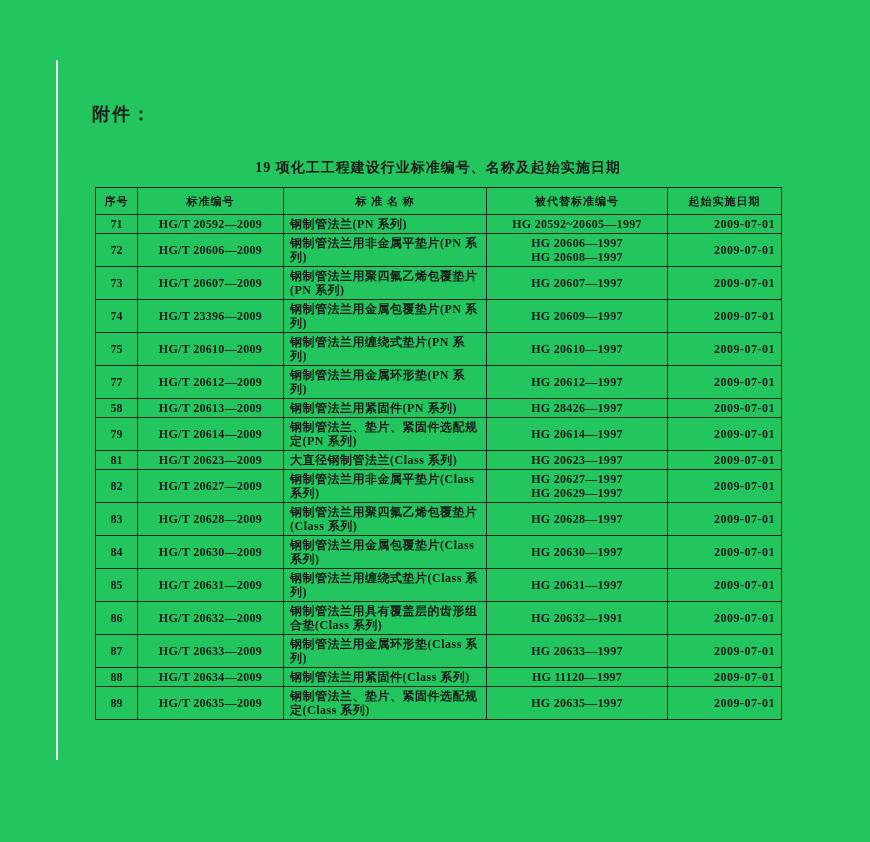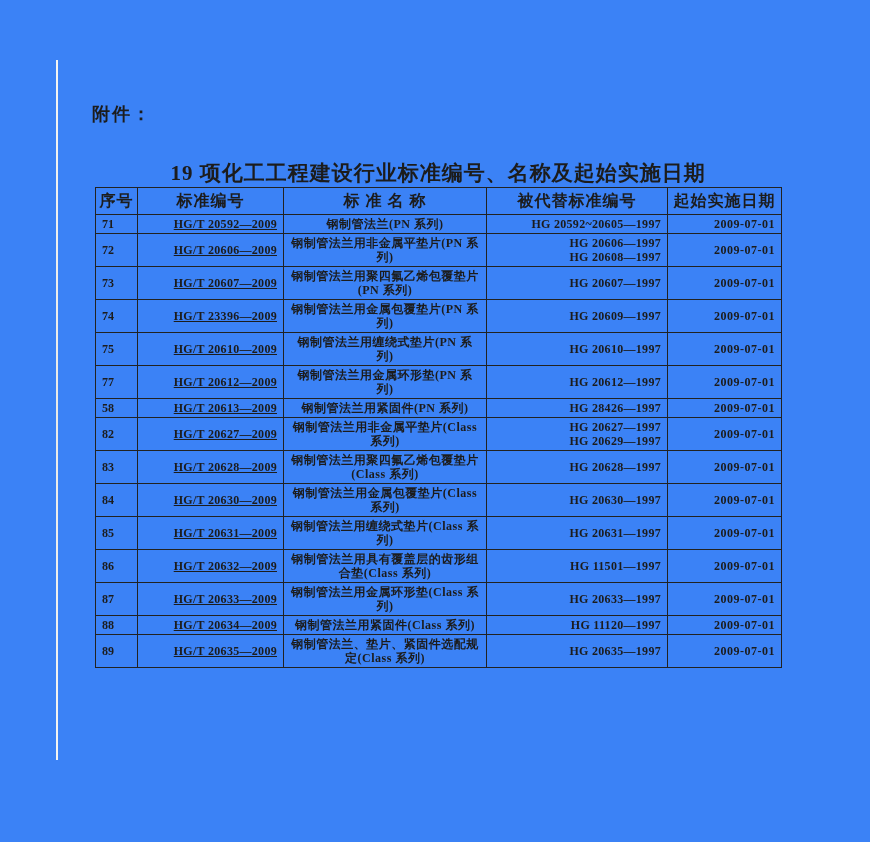--- a/index.html
+++ b/index.html
@@ -4,21 +4,21 @@
 <style>
   html, body {
     margin: 0;
     padding: 0;
     background: #ffffff;
   }
   .page {
     position: relative;
     width: 870px;
     height: 842px;
-    background: #3b82f6;
+    background: #22c55e;
     overflow: hidden;
     font-family: "Liberation Serif", "DejaVu Serif", serif;
     color: #1c1c1c;
   }
   .scan-artifact {
     position: absolute;
     left: 56px;
     top: 60px;
     width: 2px;
     height: 700px;
@@ -31,21 +31,21 @@
     font-size: 18px;
     font-weight: bold;
     letter-spacing: 2px;
   }
   .doc-title {
     position: absolute;
     left: 95px;
     top: 159px;
     width: 686px;
     text-align: center;
-    font-size: 21px;
+    font-size: 14px;
     font-weight: bold;
     letter-spacing: 1px;
     white-space: nowrap;
   }
   table.standards {
     position: absolute;
     left: 95px;
     top: 187px;
     width: 686px;
     border-collapse: collapse;
@@ -55,42 +55,42 @@
   }
   table.standards th,
   table.standards td {
     border: 1.6px solid #222220;
     padding: 2px 6px;
     line-height: 14px;
     vertical-align: middle;
     overflow: hidden;
   }
   table.standards th {
-    font-size: 16px;
+    font-size: 11px;
     height: 22px;
     text-align: center;
     letter-spacing: 1px;
     padding: 2px 2px;
   }
   td.cell-no {
+    text-align: center;
   }
   td.cell-std {
-    text-align: right;
+    text-align: center;
     padding-left: 8px;
     letter-spacing: 0.3px;
     white-space: nowrap;
-    text-decoration: underline;
   }
   td.cell-name {
-    text-align: center;
+    text-align: left;
     letter-spacing: 0.5px;
     margin-left: 27px;
   }
   td.cell-replaced {
-    text-align: right;
+    text-align: center;
     padding-left: 8px;
     white-space: pre-line;
     letter-spacing: 0.3px;
   }
   td.cell-date {
     text-align: right;
     letter-spacing: 0.5px;
     white-space: nowrap;
   }
 </style>
@@ -167,20 +167,34 @@
       <td class="cell-date">2009-07-01</td>
     </tr>
         <tr>
       <td class="cell-no">58</td>
       <td class="cell-std">HG/T 20613—2009</td>
       <td class="cell-name">钢制管法兰用紧固件(PN 系列)</td>
       <td class="cell-replaced">HG 28426—1997</td>
       <td class="cell-date">2009-07-01</td>
     </tr>
         <tr>
+      <td class="cell-no">79</td>
+      <td class="cell-std">HG/T 20614—2009</td>
+      <td class="cell-name">钢制管法兰、垫片、紧固件选配规定(PN 系列)</td>
+      <td class="cell-replaced">HG 20614—1997</td>
+      <td class="cell-date">2009-07-01</td>
+    </tr>
+        <tr>
+      <td class="cell-no">81</td>
+      <td class="cell-std">HG/T 20623—2009</td>
+      <td class="cell-name">大直径钢制管法兰(Class 系列)</td>
+      <td class="cell-replaced">HG 20623—1997</td>
+      <td class="cell-date">2009-07-01</td>
+    </tr>
+        <tr>
       <td class="cell-no">82</td>
       <td class="cell-std">HG/T 20627—2009</td>
       <td class="cell-name">钢制管法兰用非金属平垫片(Class 系列)</td>
       <td class="cell-replaced">HG 20627—1997
 HG 20629—1997</td>
       <td class="cell-date">2009-07-01</td>
     </tr>
         <tr>
       <td class="cell-no">83</td>
       <td class="cell-std">HG/T 20628—2009</td>
@@ -199,21 +213,21 @@
       <td class="cell-no">85</td>
       <td class="cell-std">HG/T 20631—2009</td>
       <td class="cell-name">钢制管法兰用缠绕式垫片(Class 系列)</td>
       <td class="cell-replaced">HG 20631—1997</td>
       <td class="cell-date">2009-07-01</td>
     </tr>
         <tr>
       <td class="cell-no">86</td>
       <td class="cell-std">HG/T 20632—2009</td>
       <td class="cell-name">钢制管法兰用具有覆盖层的齿形组合垫(Class 系列)</td>
-      <td class="cell-replaced">HG 11501—1997</td>
+      <td class="cell-replaced">HG 20632—1991</td>
       <td class="cell-date">2009-07-01</td>
     </tr>
         <tr>
       <td class="cell-no">87</td>
       <td class="cell-std">HG/T 20633—2009</td>
       <td class="cell-name">钢制管法兰用金属环形垫(Class 系列)</td>
       <td class="cell-replaced">HG 20633—1997</td>
       <td class="cell-date">2009-07-01</td>
     </tr>
         <tr>

